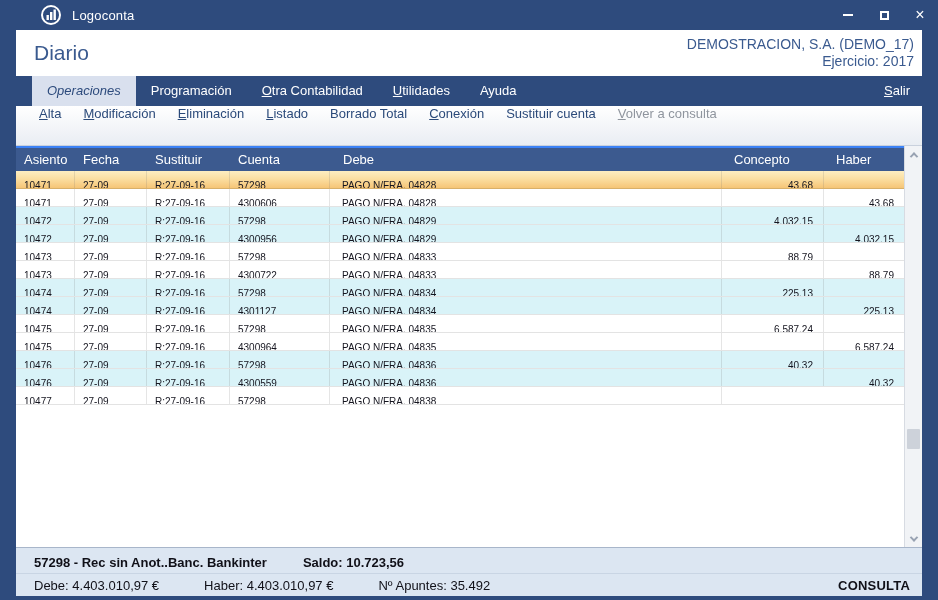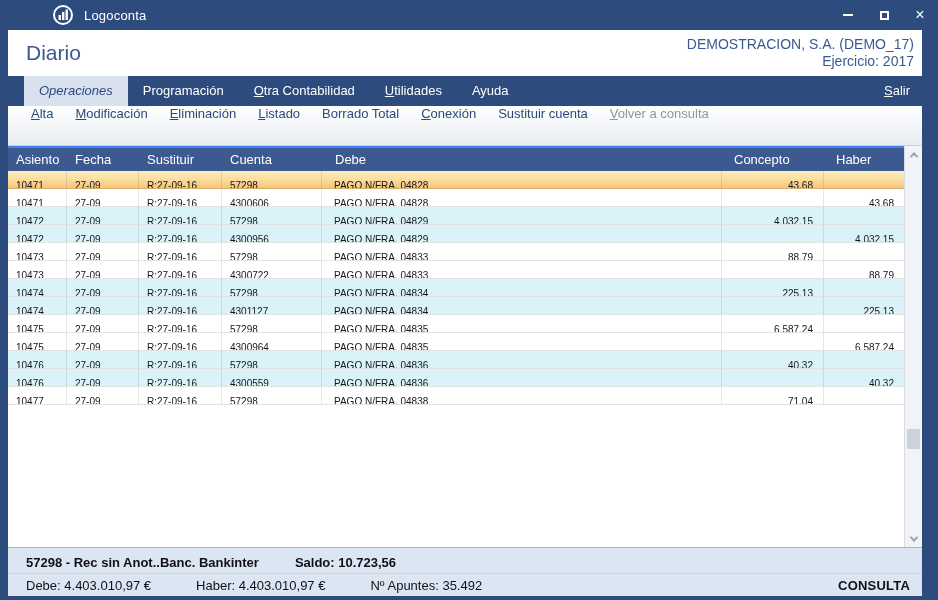--- a/index.html
+++ b/index.html
@@ -5,30 +5,30 @@
   html,body{margin:0;padding:0;background:#9a9a9a;}
   *{box-sizing:border-box;}
   .window{
     width:938px;height:600px;
     background:#2e4b7d;
     display:flex;flex-direction:column;
     font-family:"Liberation Sans",sans-serif;
     position:relative;overflow:hidden;
   }
   
-  .titlebar{flex:0 0 30px;display:flex;align-items:center;color:#fff;padding-left:52px;}
+  .titlebar{flex:0 0 30px;display:flex;align-items:center;color:#fff;padding-left:40px;}
   .app-icon{width:22px;height:22px;display:flex;align-items:center;justify-content:center;}
   .app-title{margin-left:10px;font-size:13px;letter-spacing:.2px;}
   .win-controls{margin-left:auto;display:flex;height:30px;}
   .win-btn{width:36px;display:flex;align-items:center;justify-content:center;color:#fff;cursor:default;}
   .glyph-min{width:10px;height:2px;background:#fff;display:block;}
   .glyph-max{width:9px;height:9px;border:2px solid #fff;display:block;}
   .glyph-close{font-size:16px;line-height:16px;}
   
-  .main{flex:1;margin:0 16px 4px 8px;background:#fff;display:flex;flex-direction:column;min-height:0;}
+  .main{flex:1;margin:0 16px 4px 16px;background:#fff;display:flex;flex-direction:column;min-height:0;}
   
   .band{flex:0 0 46px;display:flex;align-items:center;padding:0 8px 0 18px;background:#fff;}
   .page-title{font-size:21px;color:#3a5a8f;}
   .band-right{margin-left:auto;text-align:right;font-size:14px;color:#3a5a8f;line-height:17px;}
   
   .menubar{flex:0 0 30px;background:#2e4b7d;display:flex;color:#fff;font-size:13px;padding-left:16px;}
   .tab{line-height:30px;padding:0 15px;cursor:default;white-space:nowrap;}
   .tab.active{background:#d9e0ee;color:#2c4a7c;font-style:italic;}
   .menu-right{margin-left:auto;line-height:30px;padding-right:12px;}
   
@@ -246,21 +246,20 @@
               <span class="cell c-concepto">PAGO N/FRA. 04836</span>
               <span class="cell c-debe num"></span>
               <span class="cell c-haber num">40,32</span>
             </div>
             <div class="row ">
               <span class="cell c-asiento">10477</span>
               <span class="cell c-fecha">27-09</span>
               <span class="cell c-documento">R:27-09-16</span>
               <span class="cell c-cuenta">57298</span>
               <span class="cell c-concepto">PAGO N/FRA. 04838</span>
-              <span class="cell c-debe num">71,04</span>
               <span class="cell c-haber num"></span>
             </div>
           </div>
       </div>
       <div class="scrollbar">
         <span class="sb-btn up">
             <span class="chev up"></span>
           </span>
         <span class="sb-thumb"></span>
         <span class="sb-btn down">

